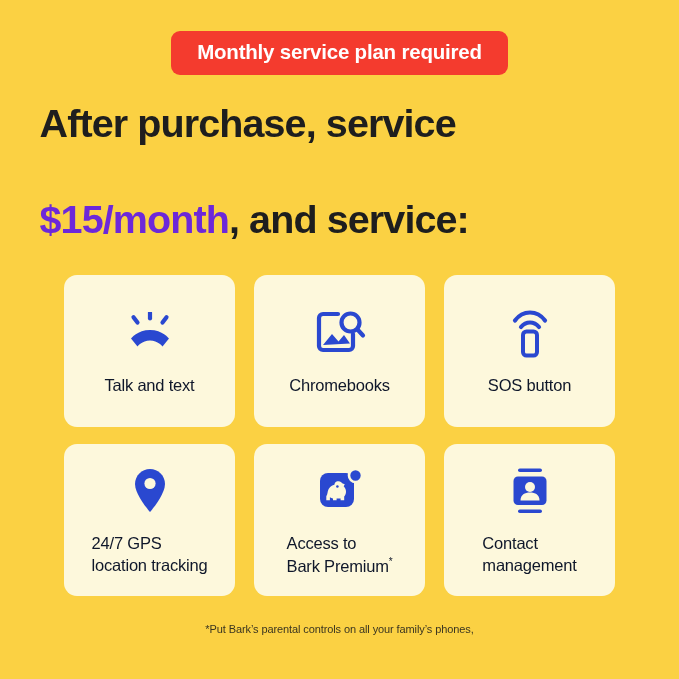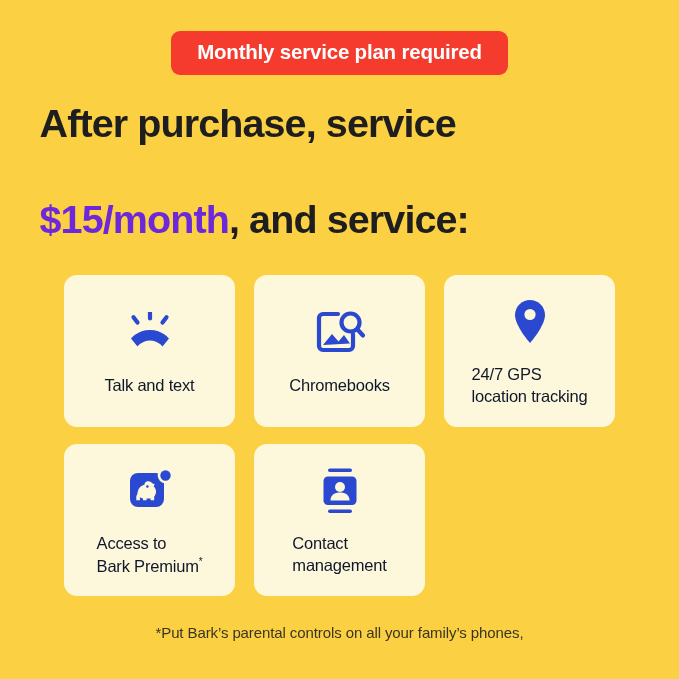--- a/index.html
+++ b/index.html
@@ -86,21 +86,21 @@
     font-size: 10px;
     vertical-align: super;
   }
 
   
   .footnote {
     margin-top: 26px;
     width: 500px;
     text-align: center;
     color: #3A3520;
-    font-size: 15px;
+    font-size: 11px;
     line-height: 1.45;
     letter-spacing: -0.1px;
   }
 </style>
 </head>
 <body>
 
 <div class="badge-row">
   <div class="badge">Monthly service plan required</div>
 </div>
@@ -134,20 +134,32 @@
         <path d="M9 37 L18 26 L24.5 33.5 L30 27 L36 35.5" fill="#2A48D0"></path>
         <circle cx="36.5" cy="14.5" r="9" stroke="#2A48D0" stroke-width="4.2" fill="#FDF8DC"></circle>
         <path d="M43.5 21.5 L49 27.5" stroke="#2A48D0" stroke-width="4.2" stroke-linecap="round"></path>
       </svg>
     </div>
     <div class="card-label">
       <span>Chromebooks</span>
     </div>
   </div>
 
+  <div class="card">
+    <div class="card-icon">
+      <svg width="44" height="52" viewBox="0 0 44 52" fill="none">
+        <path d="M7 13.5 C11 8 16 5.5 22 5.5 C28 5.5 33 8 37 13.5" stroke="#2A48D0" stroke-width="4.2" stroke-linecap="round"></path>
+        <path d="M13 20 C15.5 17 18.5 15.5 22 15.5 C25.5 15.5 28.5 17 31 20" stroke="#2A48D0" stroke-width="4.2" stroke-linecap="round"></path>
+        <rect x="15" y="24.5" width="14" height="24" rx="3.5" stroke="#2A48D0" stroke-width="4" fill="none"></rect>
+      </svg>
+    </div>
+    <div class="card-label">
+      <span>SOS button</span>
+    </div>
+  </div>
 
   <div class="card">
     <div class="card-icon">
       <svg width="40" height="50" viewBox="0 0 40 50" fill="none">
         <path d="M20 3 C11.7 3 5 9.7 5 18 C5 29 20 46 20 46 C20 46 35 29 35 18 C35 9.7 28.3 3 20 3 Z" fill="#2A48D0"></path>
         <circle cx="20" cy="17.5" r="5.6" fill="#FDF8DC"></circle>
       </svg>
     </div>
     <div class="card-label">
       <span>24/7 GPS</span><br>

